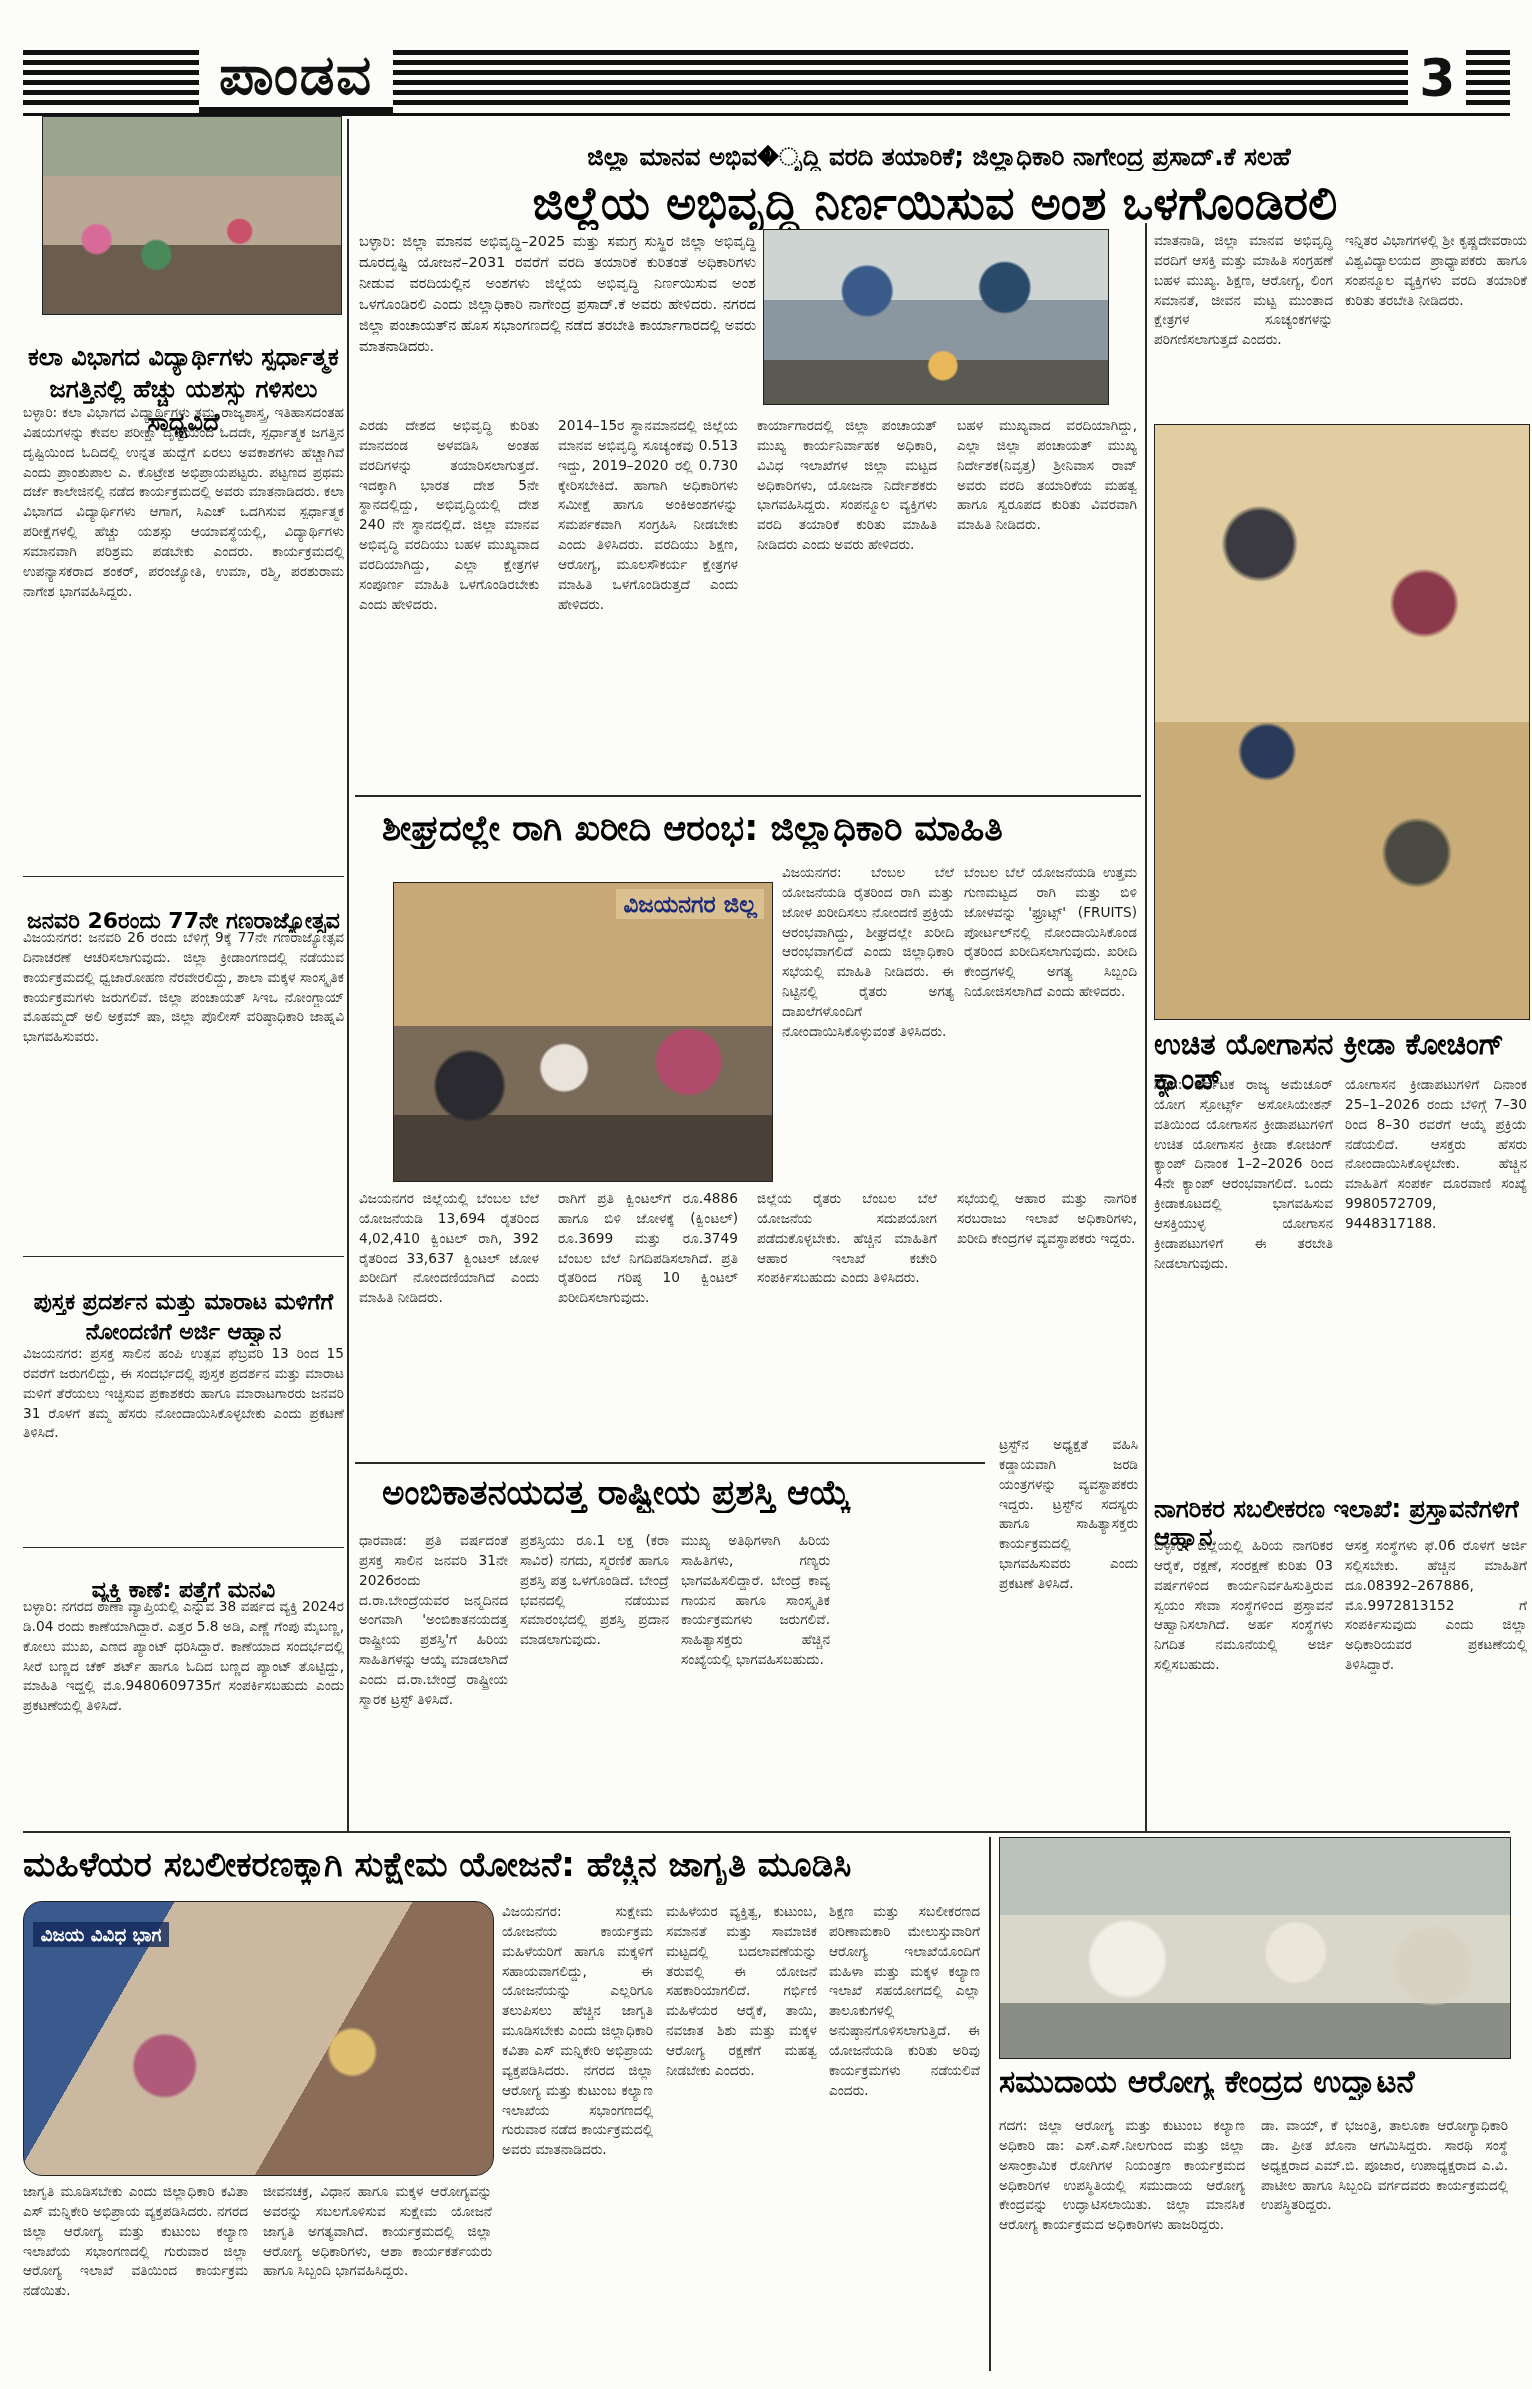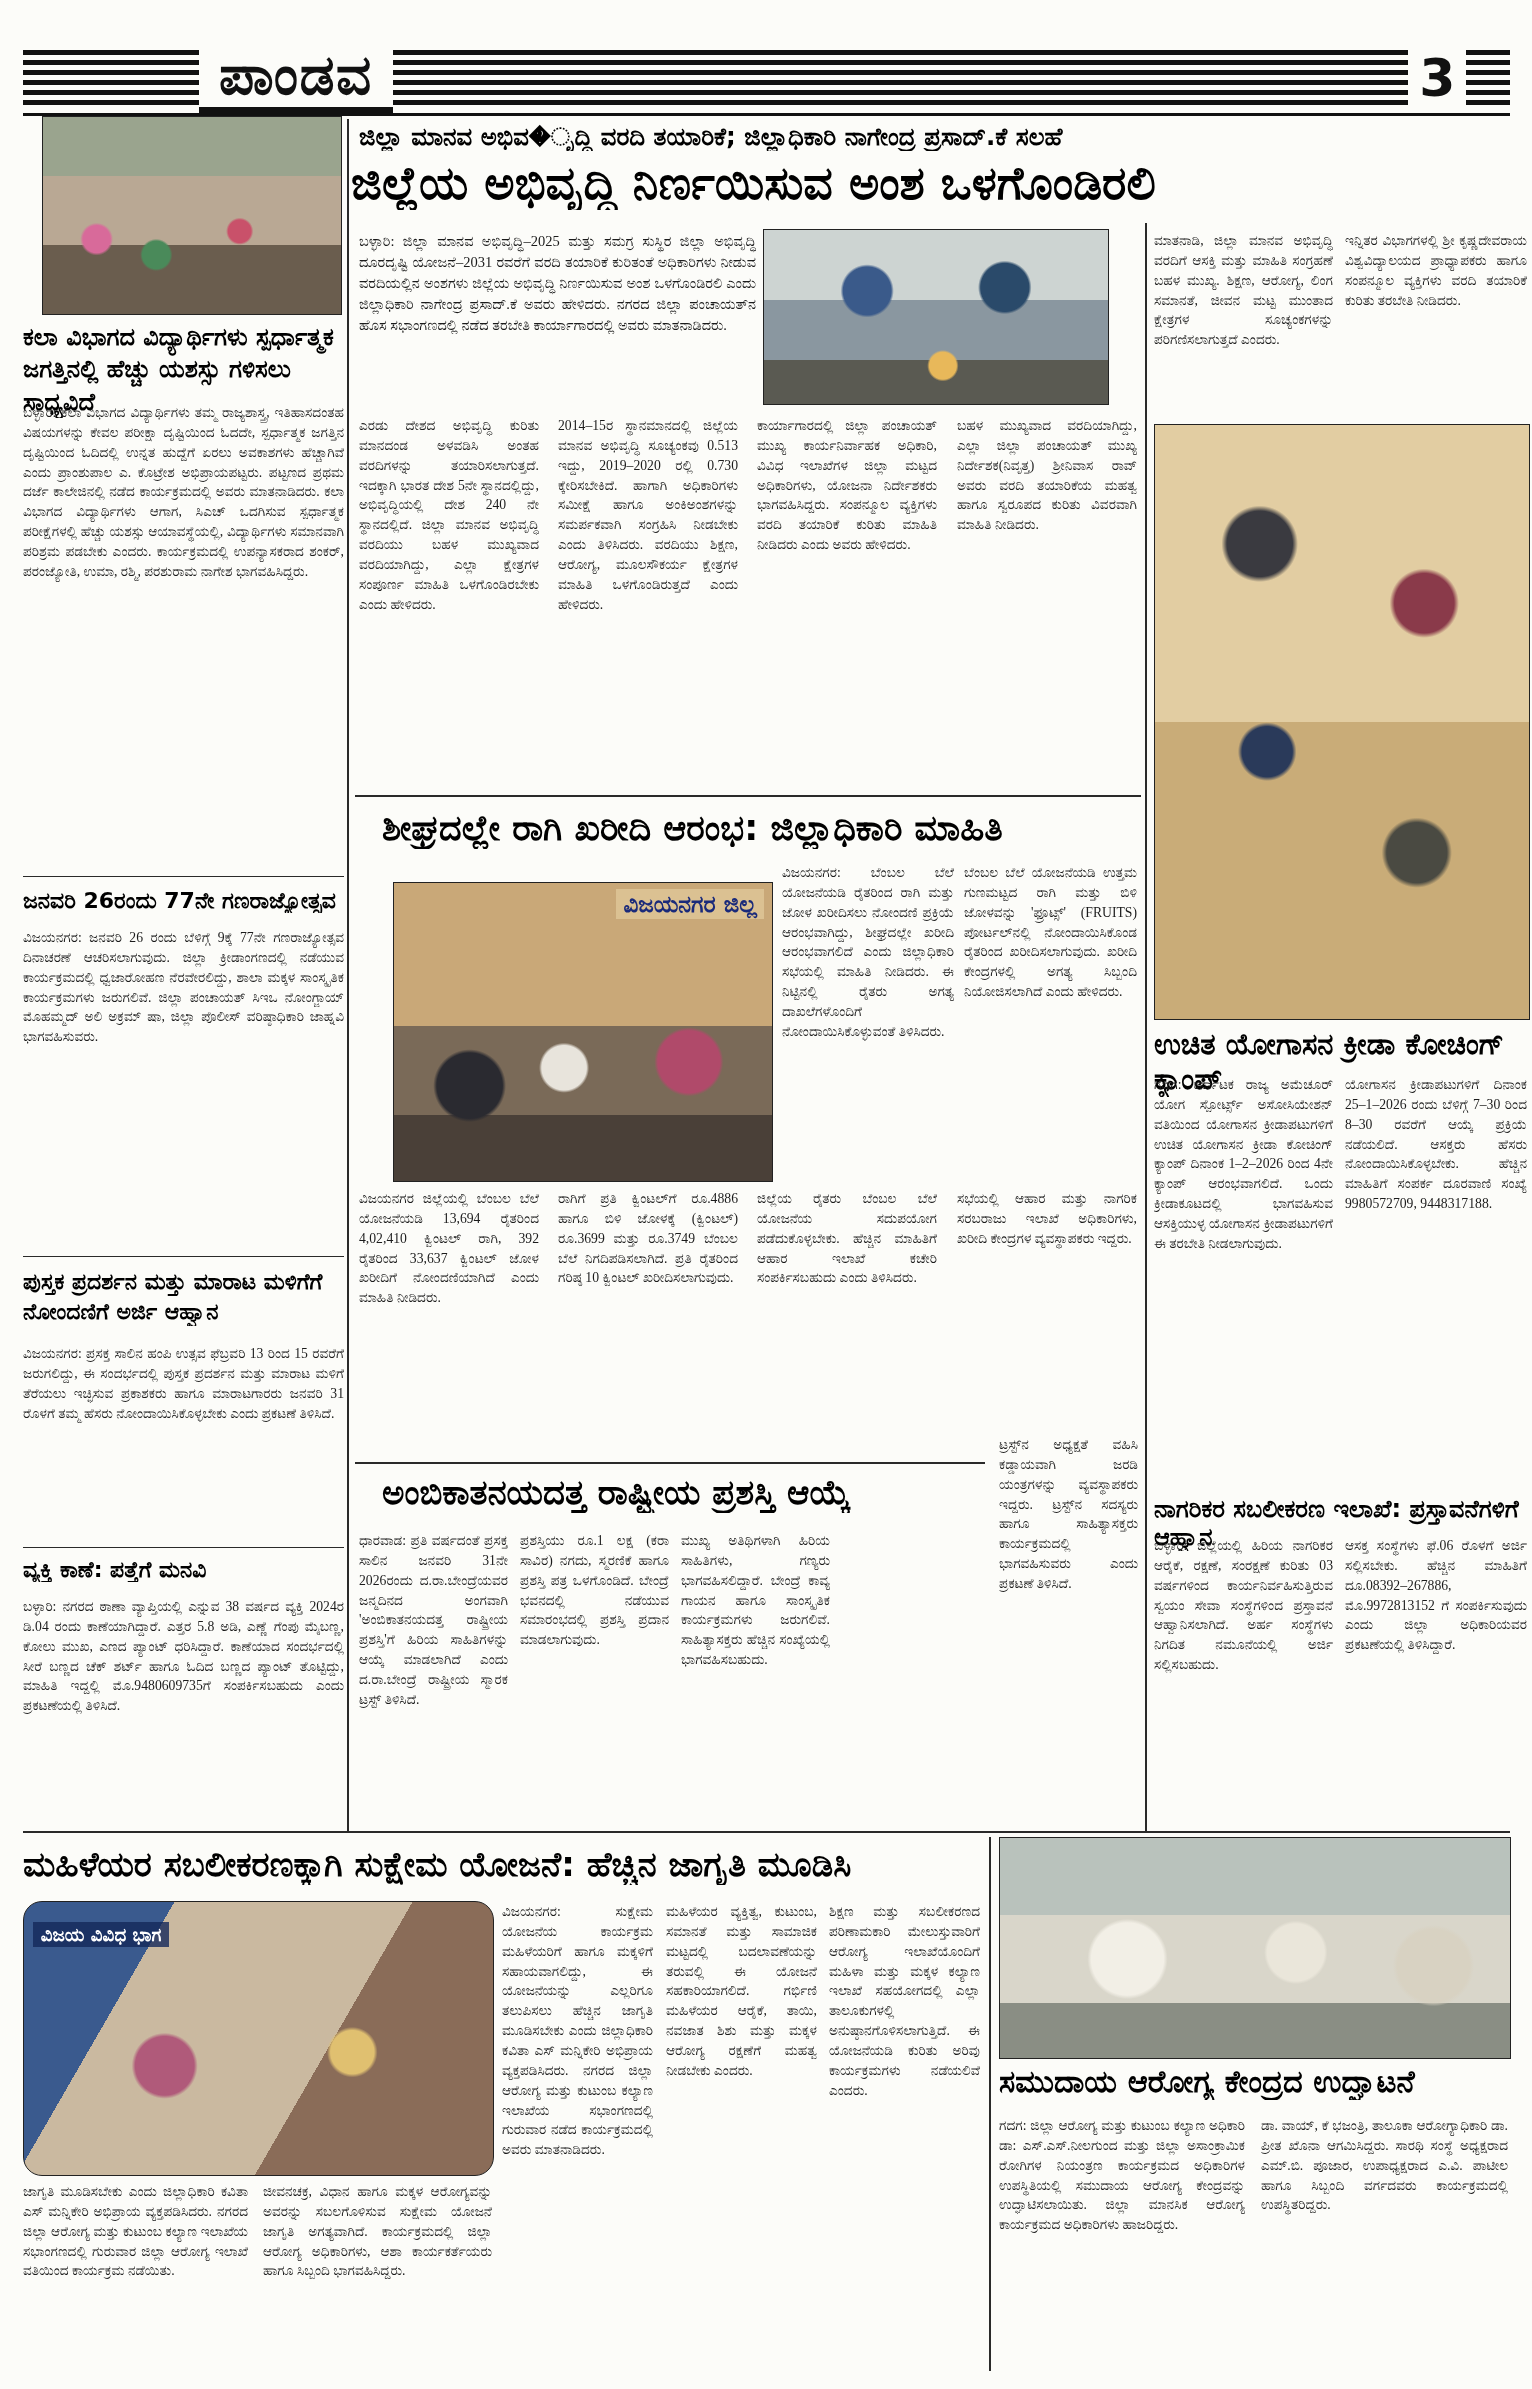--- a/index.html
+++ b/index.html
@@ -5,23 +5,23 @@
   html,body{margin:0;padding:0;background:#e8e8e4;}
   .page{position:relative;width:1533px;height:2389px;background:#fcfcf9;color:#111;
         font-family:"DejaVu Sans","Liberation Sans",sans-serif;overflow:hidden;}
   
   .hdr{position:absolute;left:23px;top:43px;width:1487px;height:70px;display:flex;align-items:stretch;border-bottom:3.8px solid #111;}
   .stripes{background:repeating-linear-gradient(180deg,#111 0 4.6px,transparent 4.6px 10px);align-self:center;height:56px;}
   .hdr-date{display:flex;align-items:center;justify-content:center;font-weight:bold;font-size:29px;white-space:nowrap;padding:0 17px;}
   .masthead{display:flex;align-items:center;justify-content:center;font-weight:bold;font-size:55px;letter-spacing:1.5px;padding:0 20px;border-bottom:6.1px solid #111;}
   .pagenum{display:flex;align-items:center;justify-content:center;font-weight:bold;font-size:52px;padding:0 10.7px;}
   
-  .col{position:absolute;font-size:13.7px;line-height:1.45;text-align:justify;overflow:hidden;color:#1b1b1b;font-family:Liberation Serif, serif;}
+  .col{position:absolute;font-size:13.7px;line-height:1.45;text-align:justify;overflow:hidden;color:#1b1b1b;}
   .hl{position:absolute;font-weight:bold;color:#000;overflow:hidden;}
-  .center{text-align:left;}
+  .center{text-align:center;margin-top:20px;}
   .vrule{position:absolute;width:1.5px;background:#2a2a2a;}
   .hrule{position:absolute;height:1.5px;background:#2a2a2a;}
   
   .photo{position:absolute;border:0.8px solid #222;overflow:hidden;}
   .ph-classroom{background:
      radial-gradient(circle at 18% 62%,#d86a9a 0 5%,transparent 6%),
      radial-gradient(circle at 38% 70%,#4a8a5a 0 6%,transparent 7%),
      radial-gradient(circle at 66% 58%,#c9516a 0 5%,transparent 6%),
      linear-gradient(180deg,#9aa48e 0 30%,#b9a894 30% 65%,#6a5d4e 65% 100%);}
   .ph-lamp{background:

